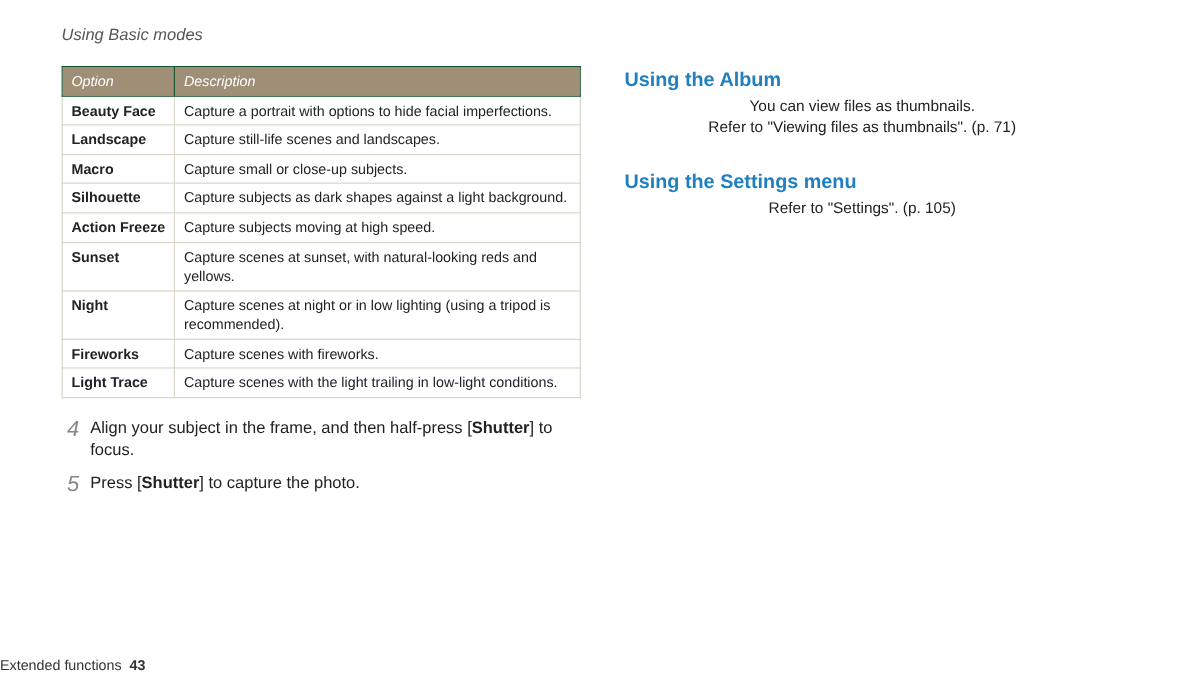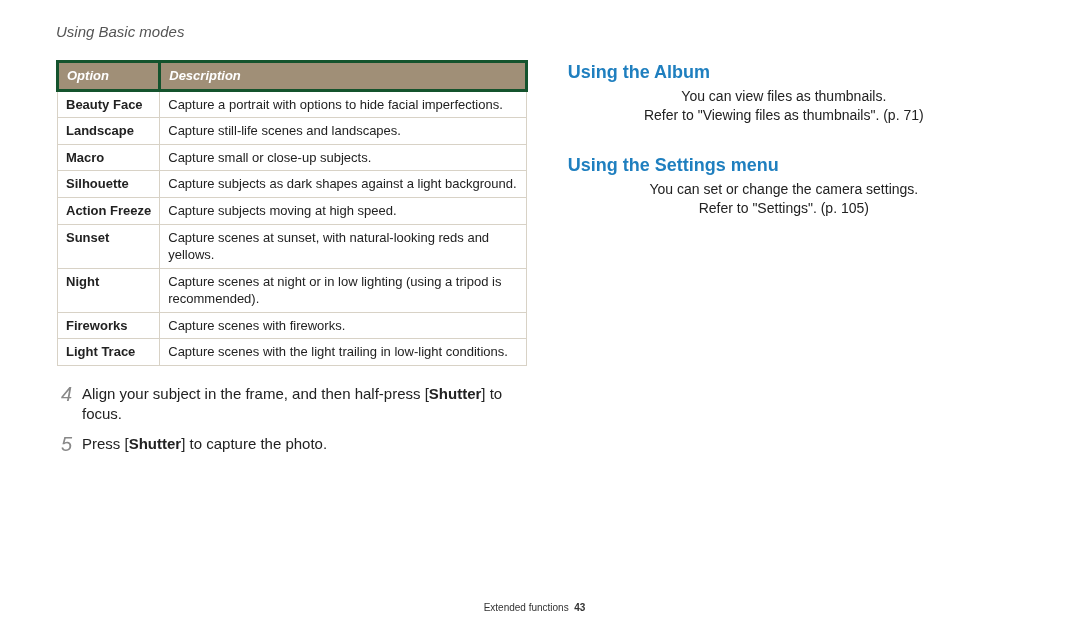--- a/index.html
+++ b/index.html
@@ -28,24 +28,24 @@
   }
   table {
     border-collapse: collapse;
     width: 100%;
     font-size: 13px;
   }
   thead th {
     background: #a08f77;
     color: #fff;
     font-style: italic;
-    font-weight: 700;
+    font-weight: 400;
     text-align: left;
     padding: 4px 8px;
-    border: 3px solid #14532d;
+    border: 1px solid #14532d;
   }
   tbody td {
     border: 1px solid #d8d2c6;
     padding: 4px 8px;
     vertical-align: top;
     color: #222;
     margin-top: 16px;
   }
   tbody td:first-child {
     font-weight: 700;
@@ -81,22 +81,21 @@
     font-weight: 700;
     font-size: 18px;
     margin-bottom: 3px;
   }
   .section-body { font-size: 14px; color: #222; text-align: center; }
   .section { margin-bottom: 28px; }
   .footer {
     position: absolute;
     bottom: 16px;
     left: 0; right: 11px;
-    text-align: center;
-    font-size: 10px;
+    font-size: 13px;
     color: #333;
   }
   .footer .pnum { font-weight: 700; }
 </style>
 </head>
 <body>
 
 <div class="page">
   <div class="col-left">
     <div class="breadcrumb">Using Basic modes</div>
@@ -161,21 +160,20 @@
   </div>
 
   <div class="col-right" id="sections">
       <div class="section">
         <div class="section-heading">Using the Album</div>
         <div class="section-body">You can view files as thumbnails.</div>
         <div class="section-body">Refer to "Viewing files as thumbnails". (p. 71)</div>
       </div>
       <div class="section">
         <div class="section-heading">Using the Settings menu</div>
-        <div class="section-body">You can set or change the camera settings.</div>
         <div class="section-body">Refer to "Settings". (p. 105)</div>
       </div>
     </div>
 </div>
 
 <div class="footer">
   <span>Extended functions</span>&nbsp;&nbsp;<span class="pnum">43</span>
 </div>
 
 </body></html>

